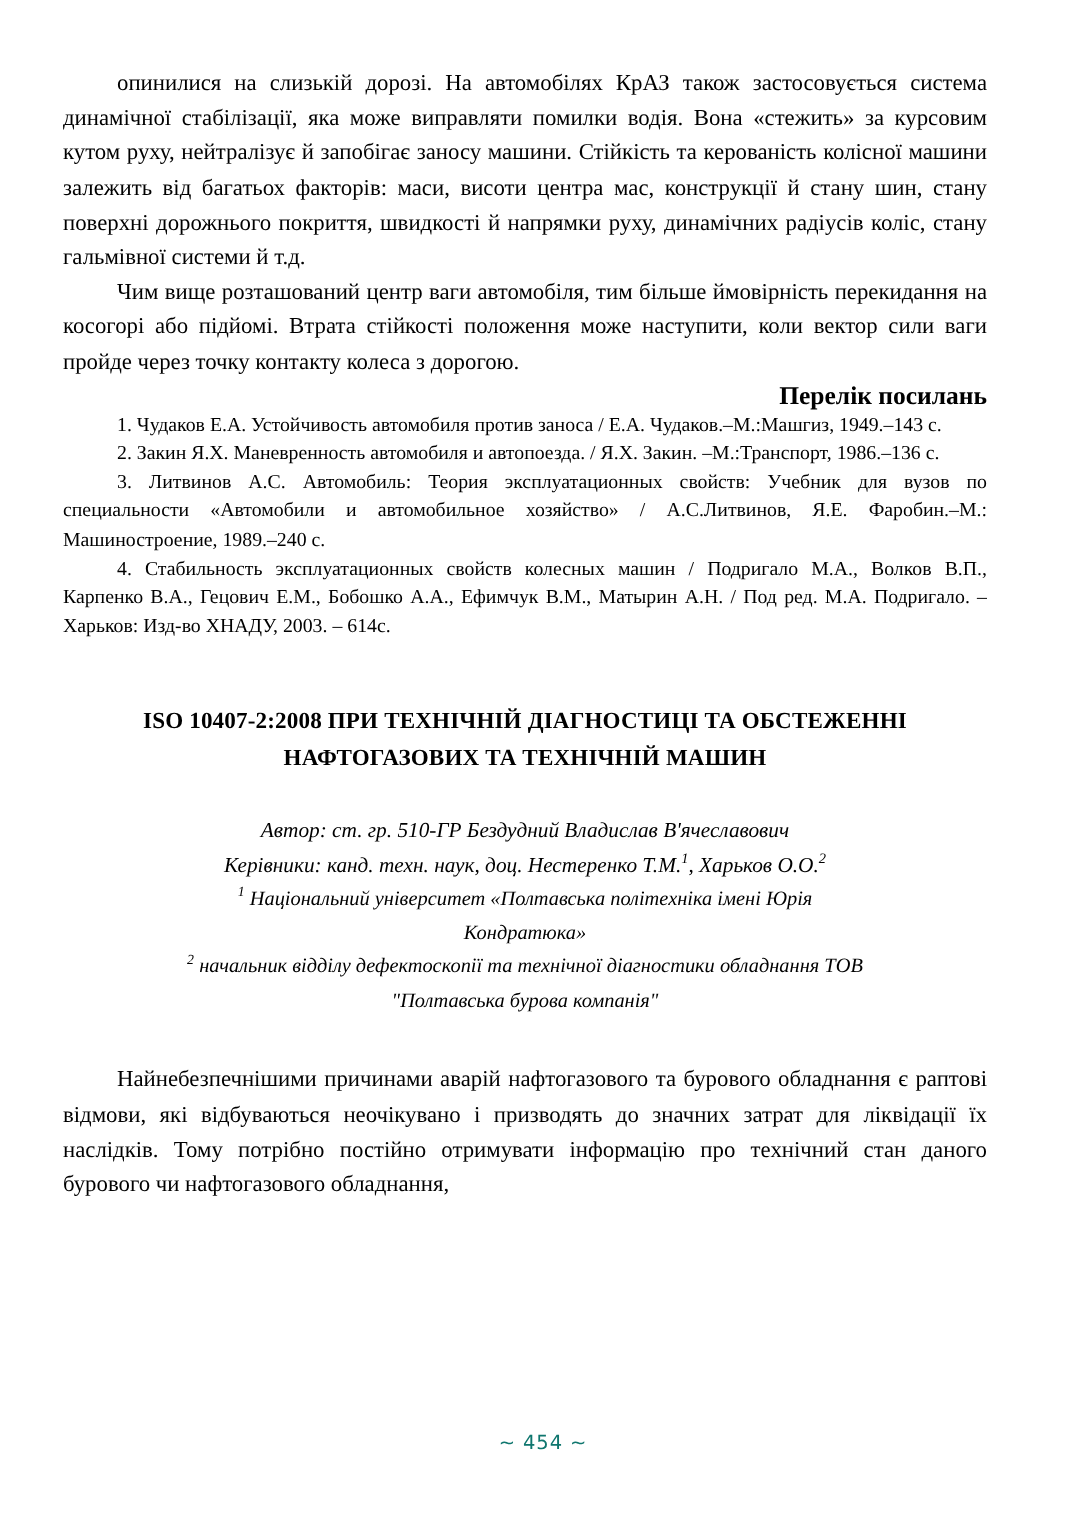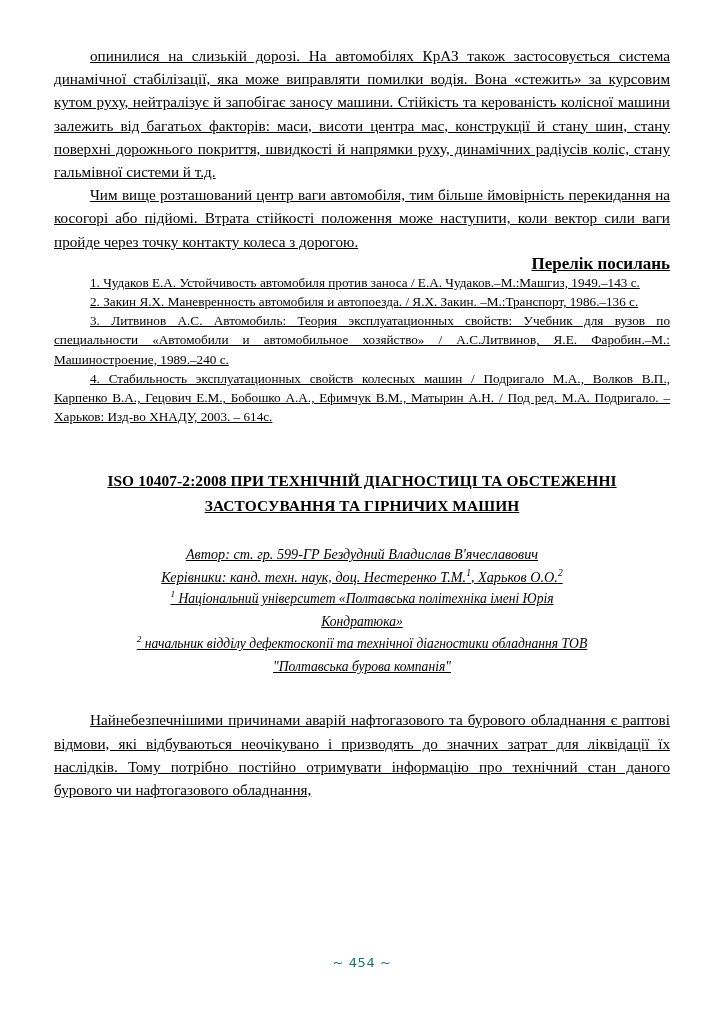--- a/index.html
+++ b/index.html
@@ -14,24 +14,23 @@
   .page {
     position: relative;
     width: 724px;
     height: 1024px;
     background: #ffffff;
     box-sizing: border-box;
     overflow: hidden;
   }
   .content {
     position: absolute;
-    left: 54px;
+    left: 42px;
     top: 44px;
     width: 616px;
-    text-decoration: underline;
   }
   p {
     margin: 0;
     font-size: 15.2px;
     line-height: 23.2px;
     text-align: justify;
     text-justify: inter-word;
     hyphens: none;
   }
   .body-para {
@@ -106,25 +105,25 @@
 
     <p class="refs-heading">Перелік посилань</p>
 
     <p class="ref-item">1. Чудаков Е.А. Устойчивость автомобиля против заноса / Е.А. Чудаков.–М.:Машгиз, 1949.–143 с.</p>
     <p class="ref-item">2. Закин Я.Х. Маневренность автомобиля и автопоезда. / Я.Х. Закин. –М.:Транспорт, 1986.–136 с.</p>
     <p class="ref-item">3. Литвинов А.С. Автомобиль: Теория эксплуатационных свойств: Учебник для вузов по специальности «Автомобили и автомобильное хозяйство» / А.С.Литвинов, Я.Е. Фаробин.–М.: Машиностроение, 1989.–240 с.</p>
     <p class="ref-item">4. Стабильность эксплуатационных свойств колесных машин / Подригало М.А., Волков В.П., Карпенко В.А., Гецович Е.М., Бобошко А.А., Ефимчук В.М., Матырин А.Н. / Под ред. М.А. Подригало. – Харьков: Изд-во ХНАДУ, 2003. – 614с.</p>
 
     <div class="title-block">
       <span class="tline">ISO 10407-2:2008 ПРИ ТЕХНІЧНІЙ ДІАГНОСТИЦІ ТА ОБСТЕЖЕННІ</span>
-      <span class="tline">ЗАСТОСУВАННЯ ТА ГІРНИЧИХ МАШИН</span>
+      <span class="tline">НАФТОГАЗОВИХ ТА ТЕХНІЧНІЙ МАШИН</span>
     </div>
 
     <div class="authors-block">
-      <span class="aline">Автор: ст. гр. 599-ГР Бездудний Владислав В'ячеславович</span>
+      <span class="aline">Автор: ст. гр. 510-ГР Бездудний Владислав В'ячеславович</span>
       <span class="aline"><span>Керівники: канд. техн. наук, доц. Нестеренко Т.М.</span><sup>1</sup><span>, Харьков О.О.</span><sup>2</sup></span>
       <span class="aline aff-line"><sup>1</sup><span> Національний університет «Полтавська політехніка імені Юрія</span></span>
       <span class="aline aff-line">Кондратюка»</span>
       <span class="aline aff-line"><sup>2</sup><span> начальник відділу дефектоскопії та технічної діагностики обладнання ТОВ</span></span>
       <span class="aline aff-line">"Полтавська бурова компанія"</span>
     </div>
 
     <p class="body-para closing-para">Найнебезпечнішими причинами аварій нафтогазового та бурового обладнання є раптові відмови, які відбуваються неочікувано і призводять до значних затрат для ліквідації їх наслідків. Тому потрібно постійно отримувати інформацію про технічний стан даного бурового чи нафтогазового обладнання,</p>
 
   </div>

